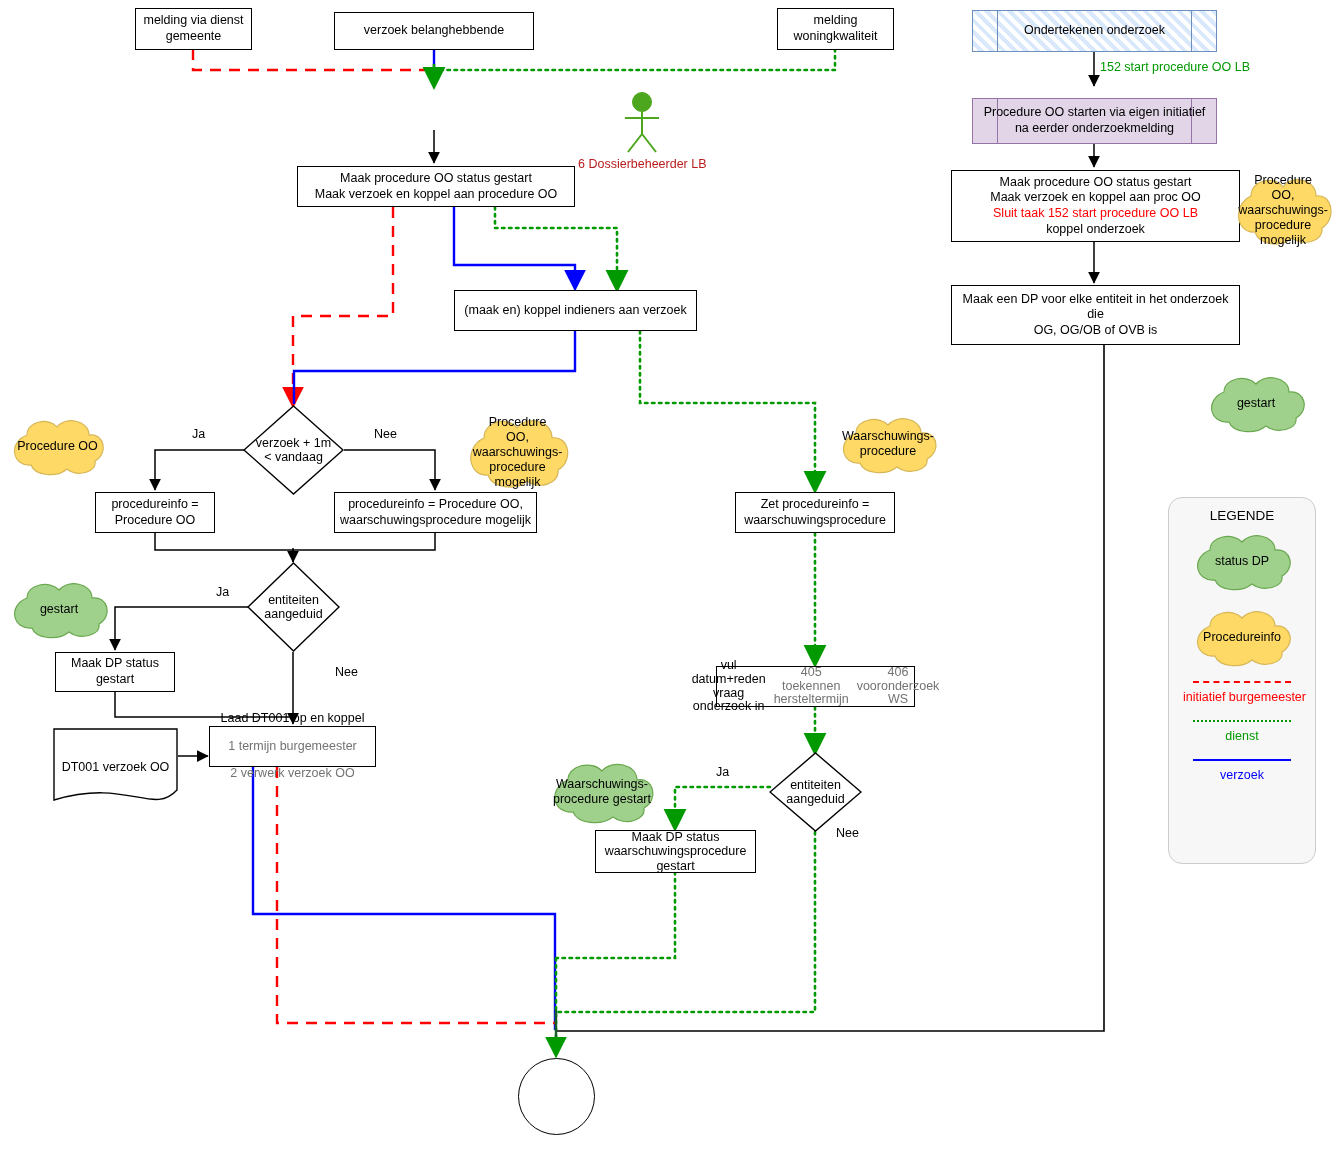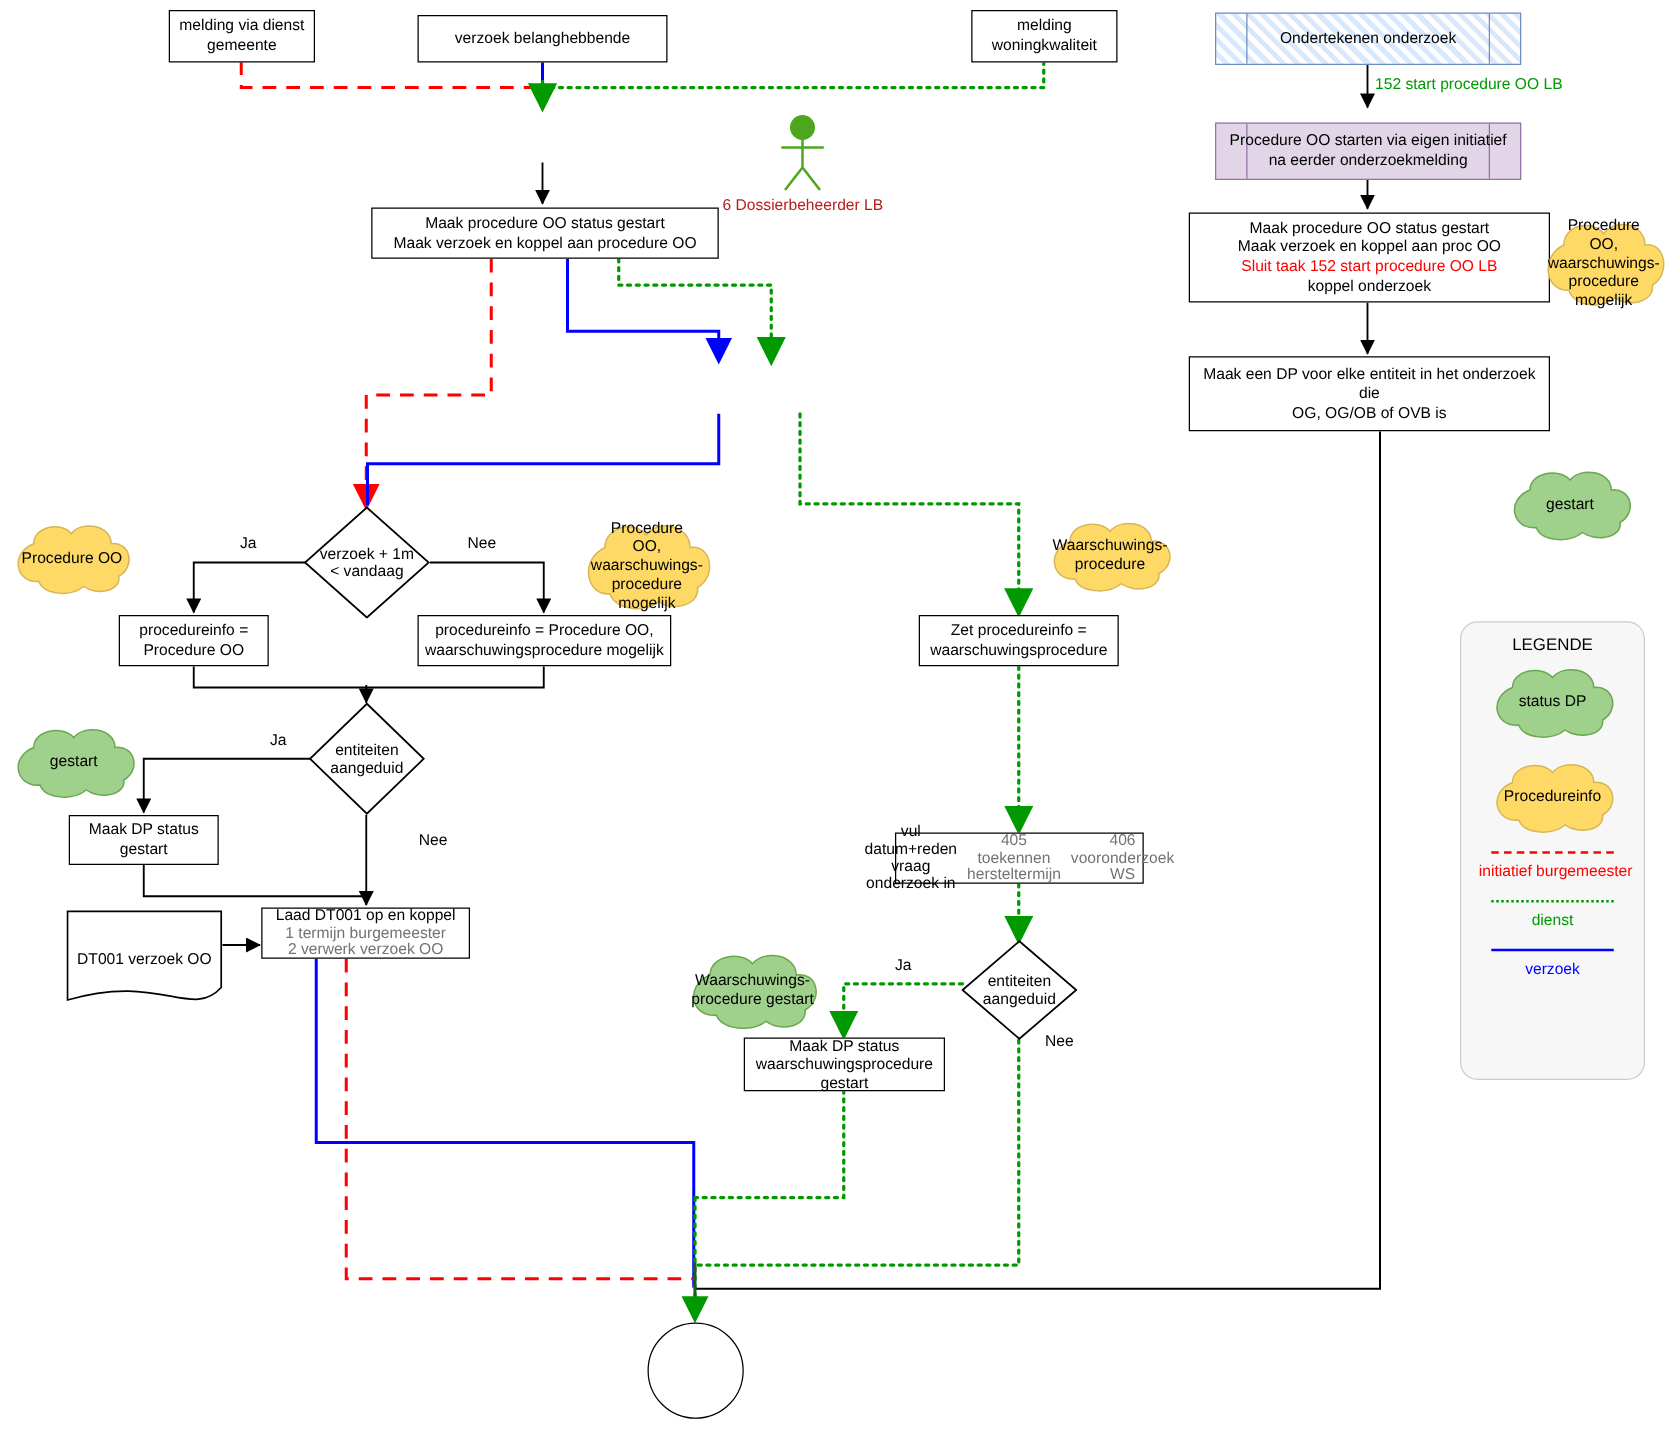--- a/index.html
+++ b/index.html
@@ -165,20 +165,23 @@
     <span>Maak verzoek en koppel aan procedure OO</span>
   </div>
 
   <div class="node box" style="left:951px;top:170px;width:289px;height:72px;flex-direction:column;">
     <span>Maak procedure OO status gestart</span>
     <span>Maak verzoek en koppel aan proc OO</span>
     <span class="tred">Sluit taak 152 start procedure OO LB</span>
     <span>koppel onderzoek</span>
   </div>
 
+  <div class="node box" style="left:454px;top:290px;width:243px;height:41px;">
+    <span>(maak en) koppel indieners aan verzoek</span>
+  </div>
 
   <div class="node box" style="left:951px;top:285px;width:289px;height:60px;flex-direction:column;">
     <span>Maak een DP voor elke entiteit in het onderzoek die</span>
     <span>OG, OG/OB of OVB is</span>
   </div>
 
   <div class="diamond" style="left:243px;top:405px;width:101px;height:90px;">
     <svg class="shape" viewBox="0 0 101 90">
       <polygon points="50.5,1 100,45 50.5,89 1,45" fill="#fff" stroke="#000" stroke-width="1.4"></polygon>
     </svg>
@@ -221,21 +224,21 @@
     <span>gestart</span>
   </div>
 
   <div style="position:absolute;left:53px;top:728px;width:125px;height:78px;">
     <svg width="125" height="78" viewBox="0 0 125 78">
       <path d="M1,1 L124,1 L124,62 C100,88 75,50 1,72 Z" fill="#fff" stroke="#000" stroke-width="1.4"></path>
     </svg>
     <div style="position:absolute;inset:0;display:flex;align-items:center;justify-content:center;font-size:12.5px;">DT001 verzoek OO</div>
   </div>
 
-  <div class="node box" style="left:209px;top:726px;width:167px;height:41px;flex-direction:column;line-height:1.1;">
+  <div class="node box" style="left:209px;top:726px;width:167px;height:41px;flex-direction:column;line-height:1.1;gap:14px;">
     <span>Laad DT001 op en koppel</span>
     <span class="tgreen">1 termijn burgemeester</span>
     <span class="tgreen">2 verwerk verzoek OO</span>
   </div>
 
   <div class="node box" style="left:735px;top:492px;width:160px;height:41px;flex-direction:column;">
     <span>Zet procedureinfo =</span>
     <span>waarschuwingsprocedure</span>
   </div>
 

